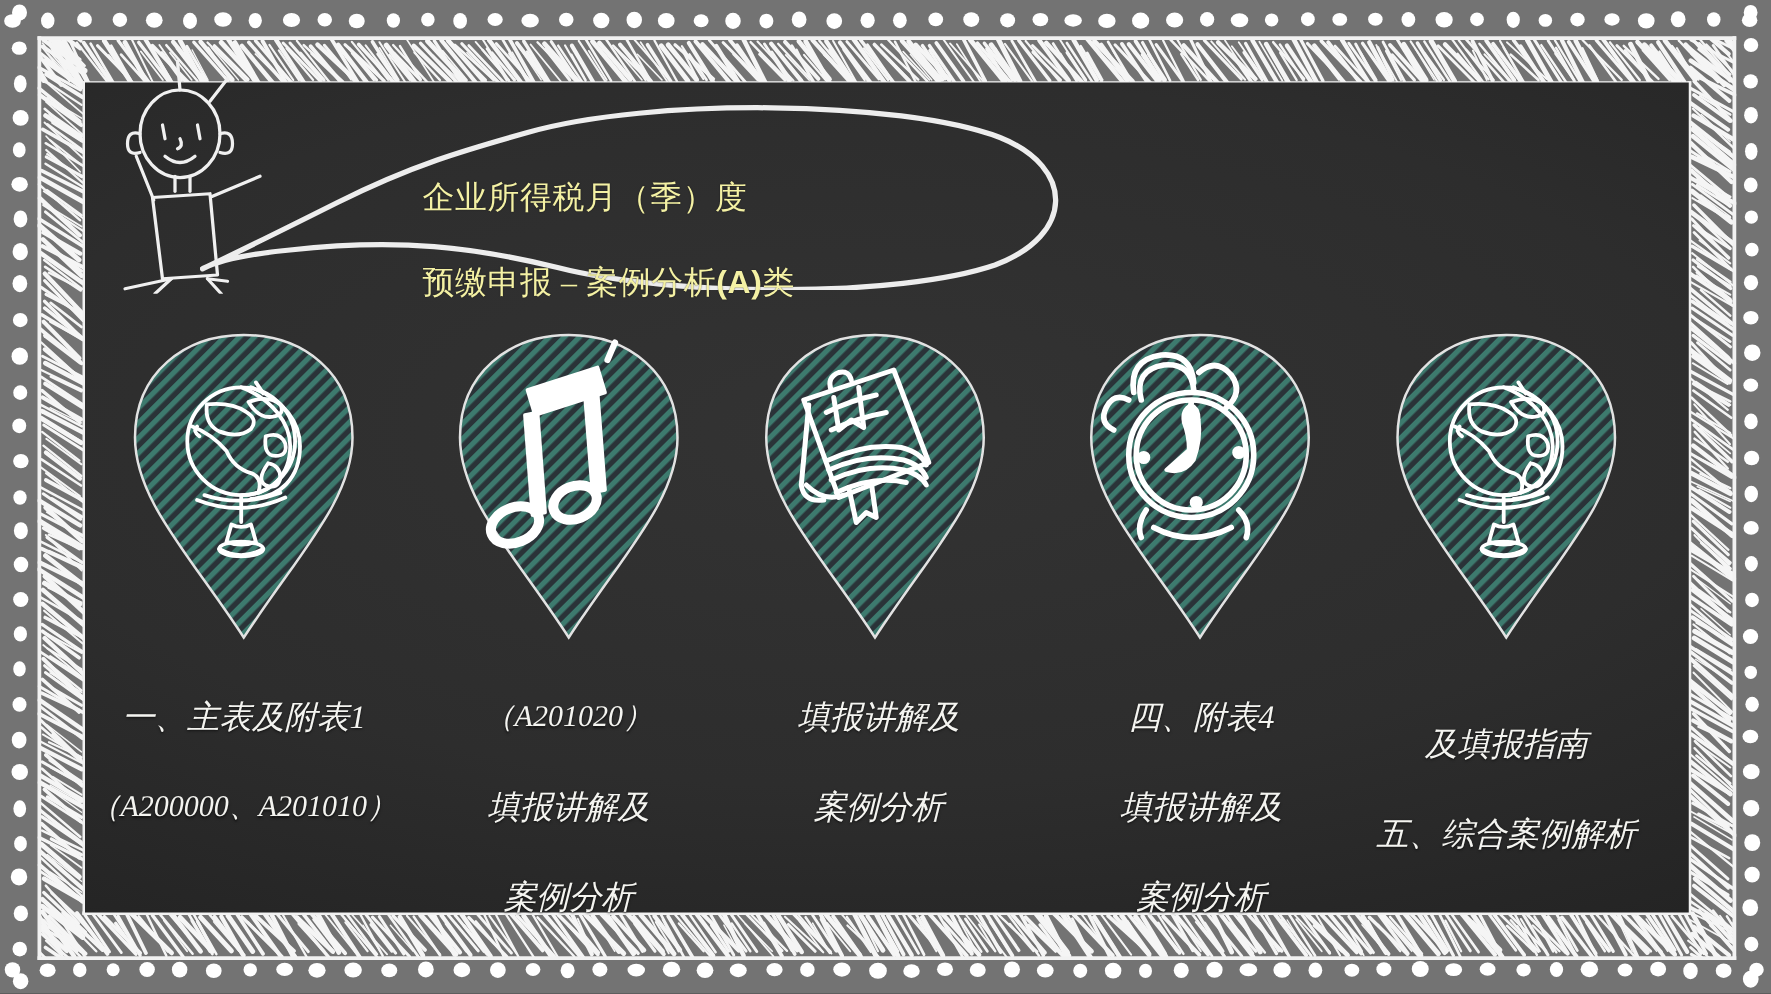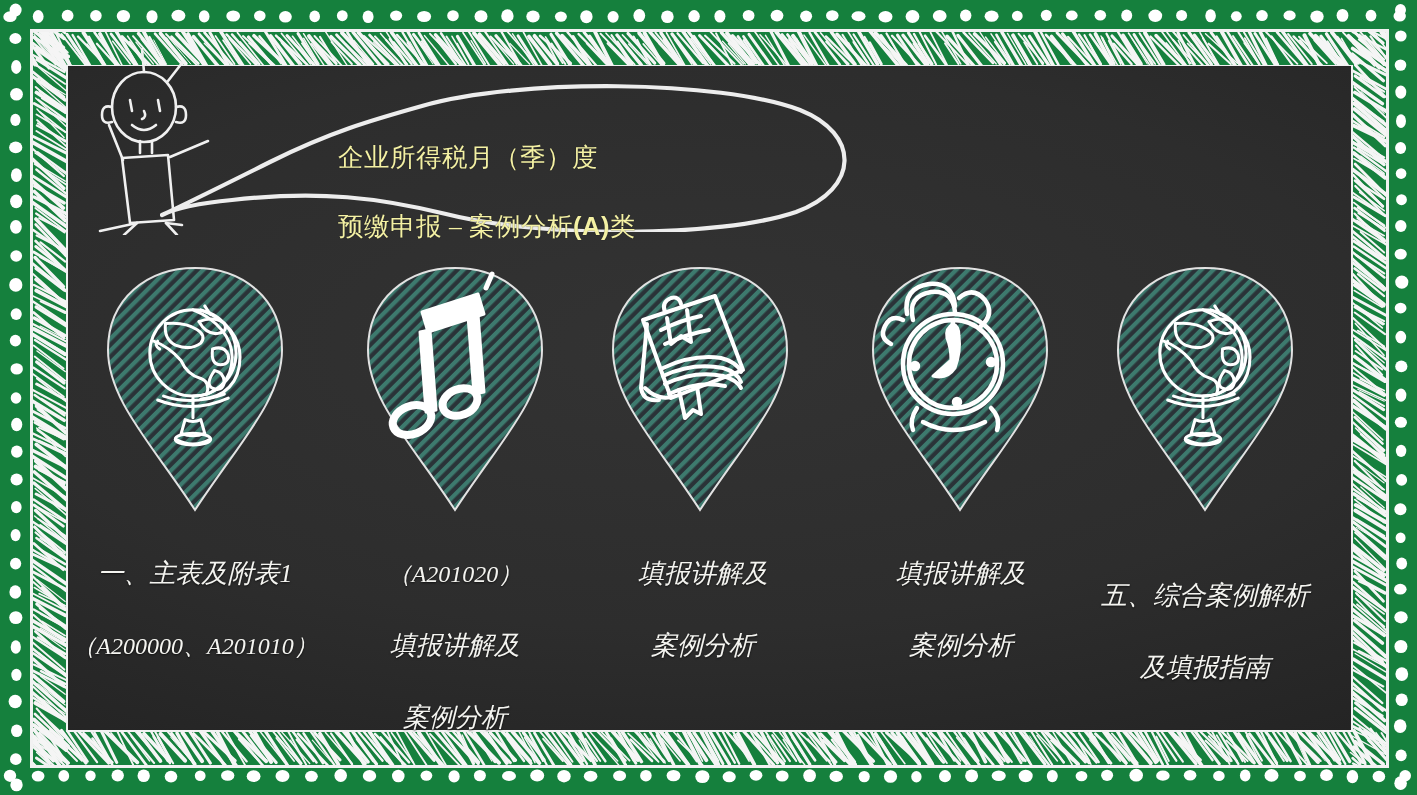--- a/index.html
+++ b/index.html
@@ -1,21 +1,21 @@
 <!DOCTYPE html>
 <html><head>
 <meta charset="utf-8">
 <style>
   html,body{margin:0;padding:0;}
   body{
     width:1417px;height:795px;overflow:hidden;
     background:#050505;
     font-family:"Liberation Serif","DejaVu Serif",serif;
   }
-  #stage{position:relative;width:1417px;height:795px;overflow:hidden;background:#15803d;}
+  #stage{position:relative;width:1417px;height:795px;overflow:hidden;background:#737373;}
 
   
   .dots{position:absolute;pointer-events:none;}
   .dots-top{left:0;top:8px;width:1417px;height:16px;}
   .dots-bottom{left:0;top:768px;width:1417px;height:16px;}
   .dots-left{left:8px;top:0;width:16px;height:795px;}
   .dots-right{left:1393px;top:0;width:16px;height:795px;}
 
   
   .frame-band{position:absolute;pointer-events:none;}
@@ -1561,24 +1561,25 @@
       <div>填报讲解及</div>
       <div>案例分析</div>
     </div>
 
     <div class="caption" style="left:610px;width:186px;">
       <div>填报讲解及</div>
       <div>案例分析</div>
     </div>
 
     <div class="caption" style="left:868px;width:186px;">
+      <div>四、附表4</div>
       <div>填报讲解及</div>
       <div>案例分析</div>
     </div>
 
     <div class="caption" style="left:1090px;top:22px;width:230px;">
+      <div>及填报指南</div>
       <div>五、综合案例解析</div>
-      <div>及填报指南</div>
     </div>
 
   </div>
 
 </div>
 
 </body></html>

